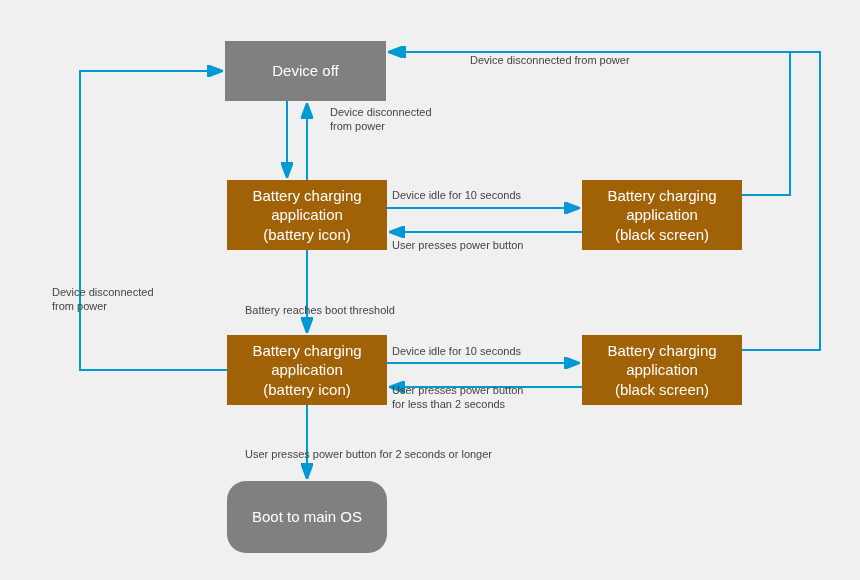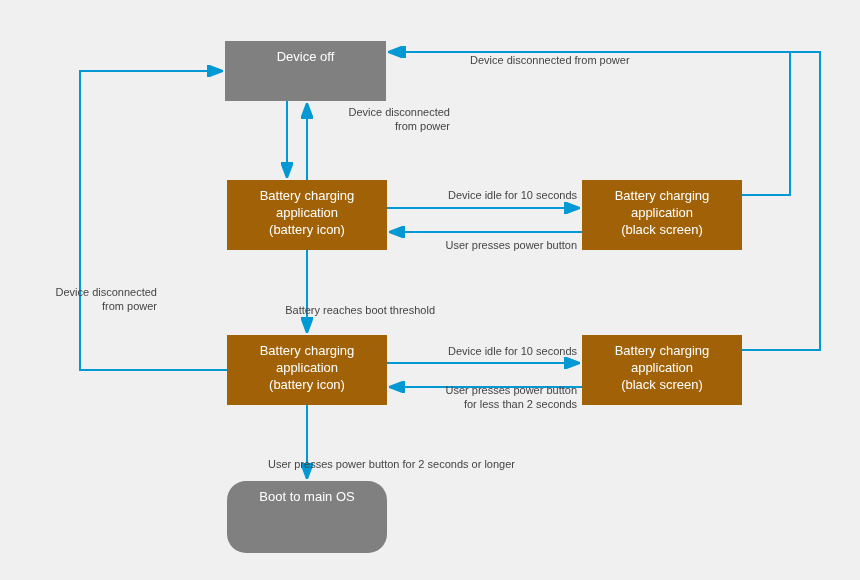--- a/index.html
+++ b/index.html
@@ -12,44 +12,44 @@
       position: relative;
     }
     .diagram-container {
       position: relative;
       width: 860px;
       height: 580px;
     }
     .node {
       position: absolute;
       display: flex;
-      align-items: flex-start;
+      align-items: center;
       justify-content: center;
       text-align: center;
-      font-size: 13px;
+      font-size: 15px;
       font-weight: 500;
       line-height: 1.3;
       padding: 8px 12px;
     }
     .node-gray {
       background: #808080;
       color: #ffffff;
       border: none;
     }
     .node-blue {
       background: #a16207;
       color: #ffffff;
       border: none;
     }
     .label {
       position: absolute;
       font-size: 11px;
       color: #444;
       line-height: 1.3;
-      text-align: right;
+      text-align: left;
     }
     svg.arrows {
       position: absolute;
       top: 0;
       left: 0;
       width: 860px;
       height: 580px;
       overflow: visible;
     }
     svg.arrows line, svg.arrows path, svg.arrows polyline {
@@ -148,17 +148,17 @@
   </div>
 
   <div class="label" style="left:392px; top:344px; width:185px;">
     Device idle for 10 seconds
   </div>
 
   <div class="label" style="left:392px; top:383px; width:185px;">
     User presses power button<br>for less than 2 seconds
   </div>
 
-  <div class="label" style="left:245px; top:447px; width:270px;margin-top:10px;">
+  <div class="label" style="left:245px; top:447px; width:270px;">
     User presses power button for 2 seconds or longer
   </div>
 
 </div>
 
 </body></html>

